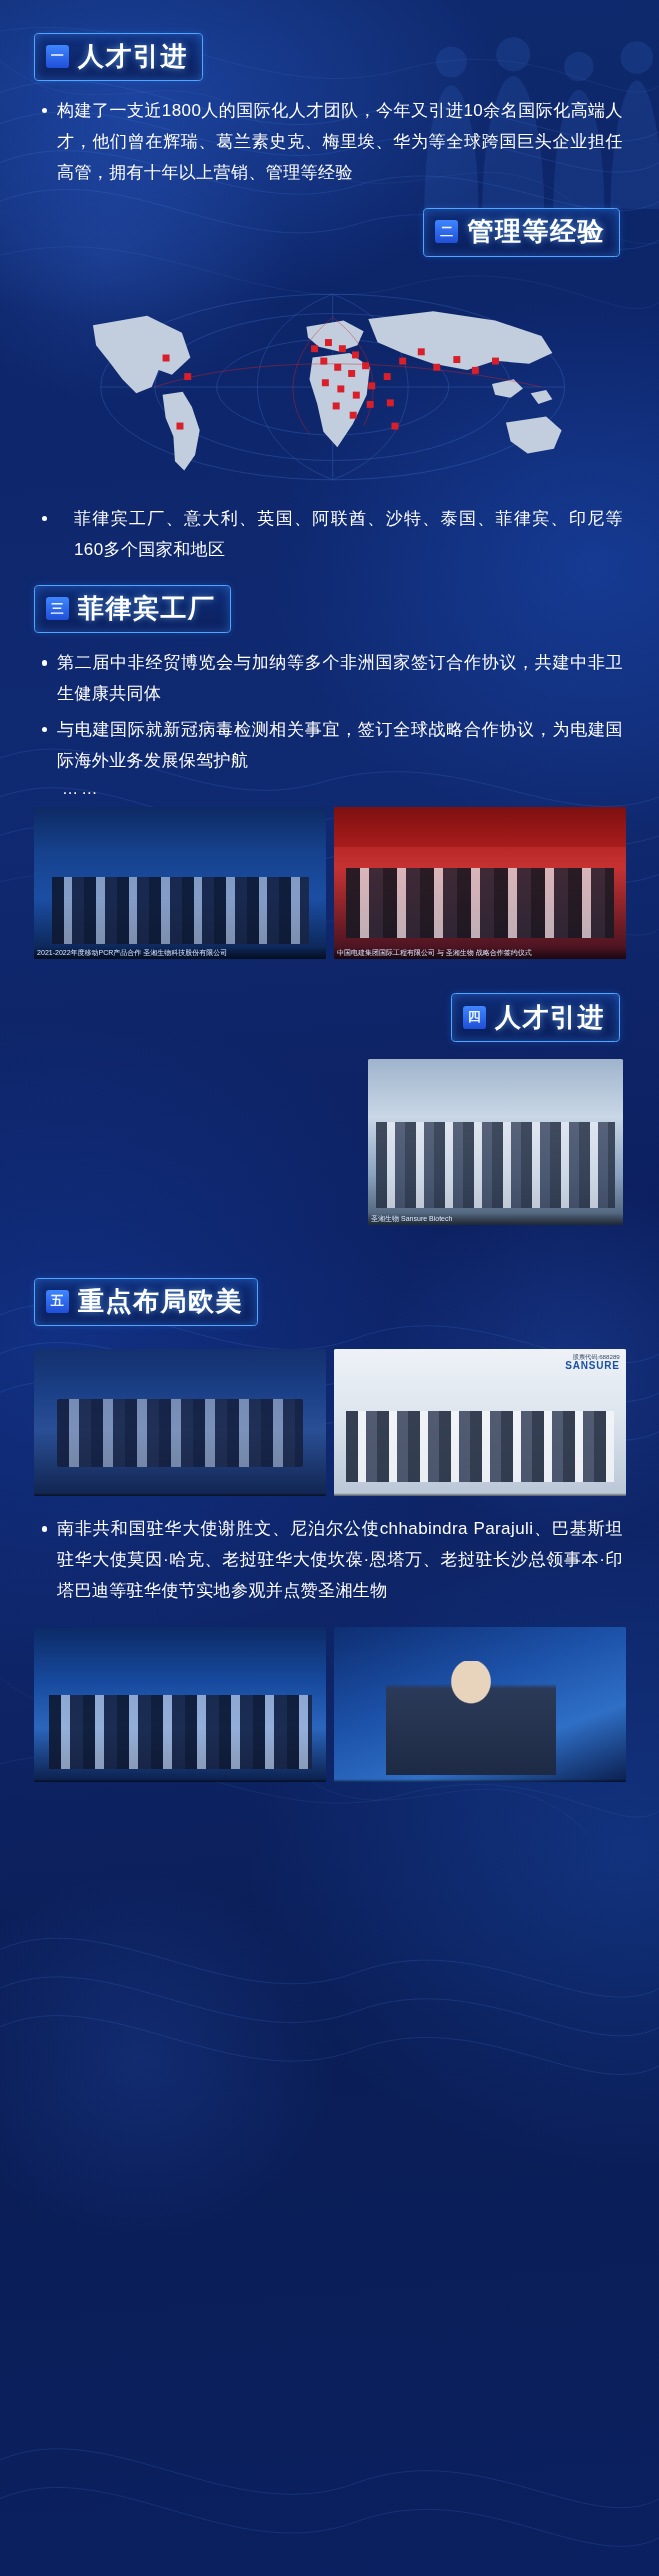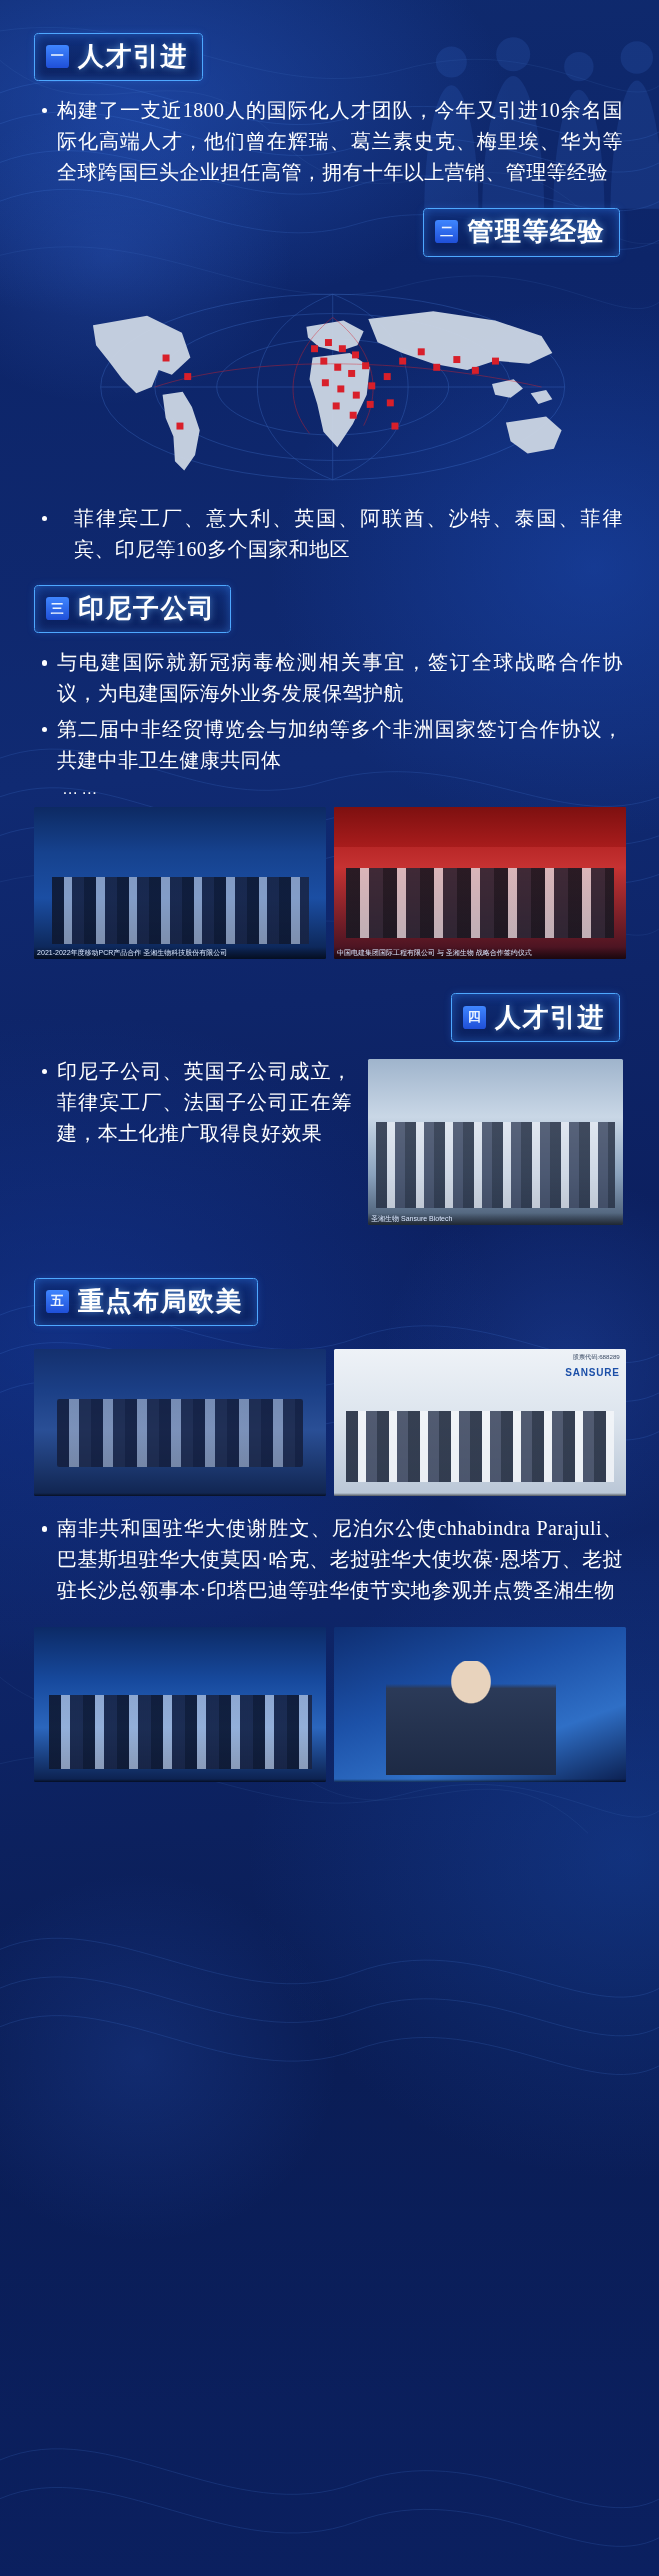--- a/index.html
+++ b/index.html
@@ -54,27 +54,26 @@
     color: #ffffff; font-size: 26px; font-weight: 700; letter-spacing: 1.5px;
     text-shadow: 0 0 7.7px rgba(120,190,255,0.7);
     white-space: nowrap;
   }
 
   
   .bullets { padding: 0 37px; }
   .bullet {
     position: relative;
     color: #ffffff;
-    font-size: 20px;
+    font-size: 17px;
     line-height: 31px;
     margin: 0 0 4.6px 0;
     padding-left: 20px;
     text-align: justify;
     letter-spacing: 0.4px;
-    font-family: Liberation Serif, serif;
   }
   .bullet::before {
     content:"";
     position:absolute; left:4.6px; top:13px;
     width:5.4px; height:5.4px; border-radius:50%;
     background:#ffffff;
   }
   .dots { color:#ffffff; font-size: 16.2px; letter-spacing: 3.1px; padding-left: 25px; margin-top: -1.5px;}
 
   
@@ -110,21 +109,21 @@
     background: repeating-linear-gradient(90deg, rgba(15,25,50,0.9) 0 11.6px, rgba(200,210,225,0.6) 11.6px 20px, rgba(25,35,65,0.85) 20px 32.5px);
     filter: blur(0.5px);}
   .p-group{background:linear-gradient(180deg,#9fb4cc 0%,#c9d7e6 35%,#8aa2bd 70%,#44566e 100%);}
   .p-group::after{content:"";position:absolute;left:3%;top:38%;width:94%;height:52%;
     background: repeating-linear-gradient(90deg, rgba(40,50,70,0.85) 0 10.8px, rgba(235,238,245,0.7) 10.8px 18.6px, rgba(60,70,95,0.8) 18.6px 29px);
     filter: blur(0.4px);}
   .p-white{background:linear-gradient(180deg,#eef2f7 0%,#dde5ee 45%,#b9c6d6 100%);}
   .p-white::after{content:"";position:absolute;left:4%;top:42%;width:92%;height:48%;
     background: repeating-linear-gradient(90deg, rgba(30,40,60,0.88) 0 11.6px, rgba(245,247,250,0.8) 11.6px 20px, rgba(50,60,85,0.82) 20px 31px);
     filter: blur(0.4px);}
-  .p-white .brand{position:absolute; right:6.2px; top:18px; color:#1b4fa8; font-size:10px; font-weight:700; letter-spacing:0.8px;}
+  .p-white .brand{position:absolute; right:6.2px; top:11px; color:#1b4fa8; font-size:10px; font-weight:700; letter-spacing:0.8px;}
   .p-white .code{position:absolute; right:6.2px; top:3.1px; color:#3a4a63; font-size:6.2px;}
   .p-expo{background:linear-gradient(180deg,#0c2a66 0%,#174a9e 35%,#2b66bd 65%,#0b1f4c 100%);}
   .p-expo::after{content:"";position:absolute;left:5%;top:44%;width:90%;height:48%;
     background: repeating-linear-gradient(90deg, rgba(15,25,50,0.9) 0 12.4px, rgba(210,220,235,0.62) 12.4px 21px, rgba(25,35,65,0.85) 21px 34px);
     filter: blur(0.5px);}
   .p-portrait{background:linear-gradient(160deg,#0e2e72 0%,#1c51a8 40%,#2f6fc6 70%,#0b1f50 100%);}
   .p-portrait::after{content:"";position:absolute;left:18%;top:22%;width:58%;height:74%;
     background: radial-gradient(ellipse at 50% 18%, #e8d3bd 0 16%, rgba(0,0,0,0) 17%),
                 linear-gradient(180deg, rgba(0,0,0,0) 20%, #2b3a58 24%, #1d2a45 100%);}
 
@@ -290,26 +289,26 @@
 
       <div class="bullets">
         <p class="bullet" style="padding-left:37px;">菲律宾工厂、意大利、英国、阿联酋、沙特、泰国、菲律宾、印尼等160多个国家和地区</p>
       </div>
     </div>
 
     <div class="section">
       <div class="heading-row left">
         <div class="badge">
           <span class="num">三</span>
-          <span class="title">印尼子公司</span>
+          <span class="title">菲律宾工厂</span>
         </div>
       </div>
       <div class="bullets">
+        <p class="bullet">第二届中非经贸博览会与加纳等多个非洲国家签订合作协议，共建中非卫生健康共同体</p>
         <p class="bullet">与电建国际就新冠病毒检测相关事宜，签订全球战略合作协议，为电建国际海外业务发展保驾护航</p>
-        <p class="bullet">第二届中非经贸博览会与加纳等多个非洲国家签订合作协议，共建中非卫生健康共同体</p>
         <div class="dots">……</div>
       </div>
       <div class="img-row">
         <div class="ph p-banner" style="height:152px;">
           <div class="cap">2021-2022年度移动PCR产品合作  圣湘生物科技股份有限公司</div>
         </div>
         <div class="ph p-sign" style="height:152px;">
           <div class="cap">中国电建集团国际工程有限公司 与 圣湘生物 战略合作签约仪式</div>
         </div>
       </div>
@@ -317,23 +316,20 @@
 
     <div class="section clearfix" style="margin-top:34px;">
       <div class="heading-row right">
         <div class="badge">
           <span class="num">四</span>
           <span class="title">人才引进</span>
         </div>
       </div>
       <div class="float-img ph p-group">
         <div class="cap">圣湘生物 Sansure Biotech</div>
-      </div>
-      <div class="bullets">
-        <p class="bullet" style="padding-right:271px;">印尼子公司、英国子公司成立，菲律宾工厂、法国子公司正在筹建，本土化推广取得良好效果</p>
       </div>
     </div>
 
     <div class="section" style="margin-top:45px;">
       <div class="heading-row left">
         <div class="badge">
           <span class="num">五</span>
           <span class="title">重点布局欧美</span>
         </div>
       </div>

